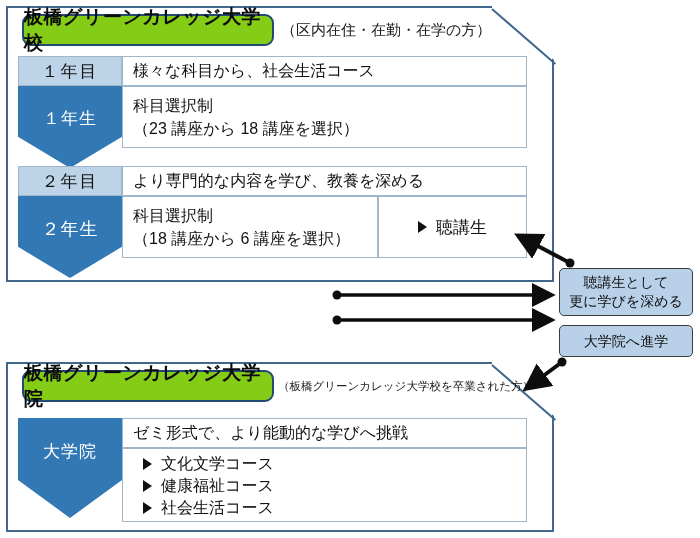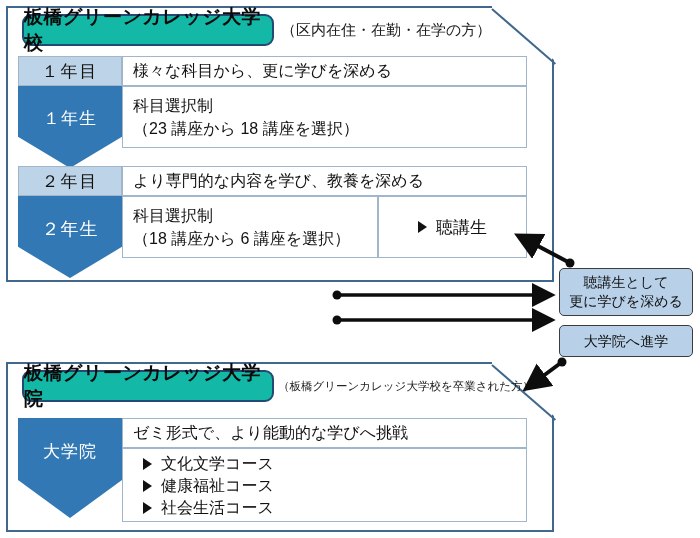--- a/index.html
+++ b/index.html
@@ -41,21 +41,21 @@
   }
   .notch-line{
     position:absolute;background:#41688c;height:2px;transform-origin:0 50%;
   }
 
   
   .title-pill{
     position:absolute;
     border:2px solid #234a73;
     border-radius:9px;
-    background:#14b8a6;
+    background:#84cc16;
     display:flex;align-items:center;justify-content:center;
     font-weight:bold;
     color:#0b0b0b;
     letter-spacing:0.5px;
     box-sizing:border-box;
   }
   .title-sub{
     position:absolute;
     color:#1a1a1a;
     display:flex;align-items:center;
@@ -144,21 +144,21 @@
 
   <div class="outer top"></div>
 
   <div class="notch-line" style="left:492px;top:8px;width:84px;transform:rotate(41deg);"></div>
 
   <div class="title-pill" style="left:22px;top:14px;width:252px;height:32px;font-size:19px;">板橋グリーンカレッジ大学校</div>
   <div class="title-sub" style="left:281px;top:14px;height:32px;font-size:15px;">（区内在住・在勤・在学の方）</div>
 
   <div class="row head" style="left:18px;top:56px;width:104px;height:30px;font-size:17px;">１年目</div>
   <div class="row" style="left:122px;top:56px;width:405px;height:30px;">
-    <span class="cell-txt" style="font-size:16px;">様々な科目から、更に学びを深める</span>
+    <span class="cell-txt" style="font-size:16px;">様々な科目から、社会生活コース</span>
   </div>
 
   <div class="penta" style="left:18px;top:86px;width:104px;height:82px;font-size:17px;padding-top:21px;">
     <span>１年生</span>
   </div>
   <div class="row" style="left:122px;top:86px;width:405px;height:62px;">
     <span class="cell-txt" style="font-size:16px;">科目選択制
 （23 講座から 18 講座を選択）</span>
   </div>
 

